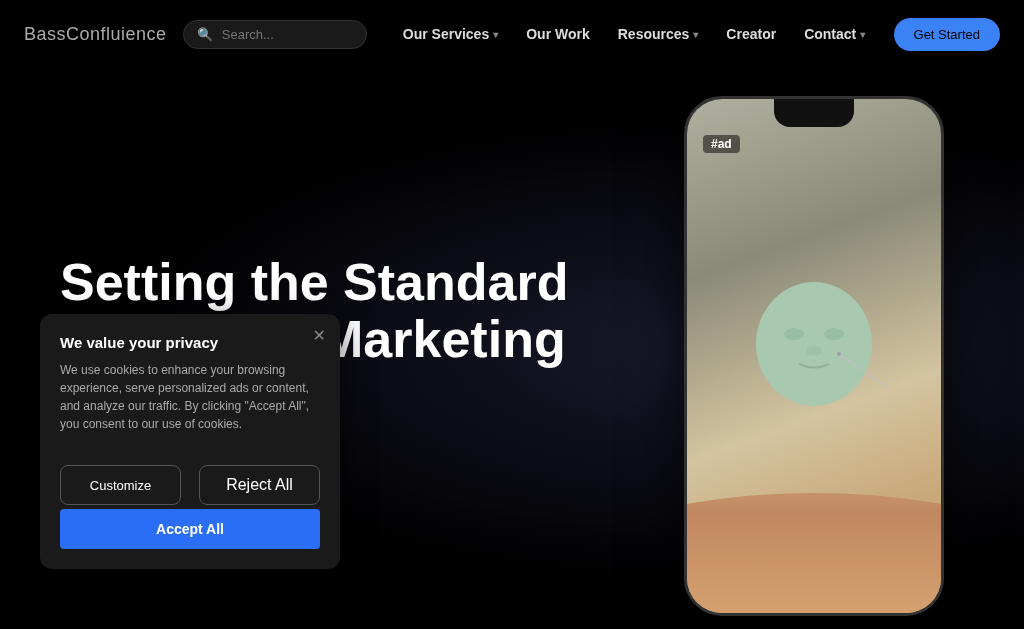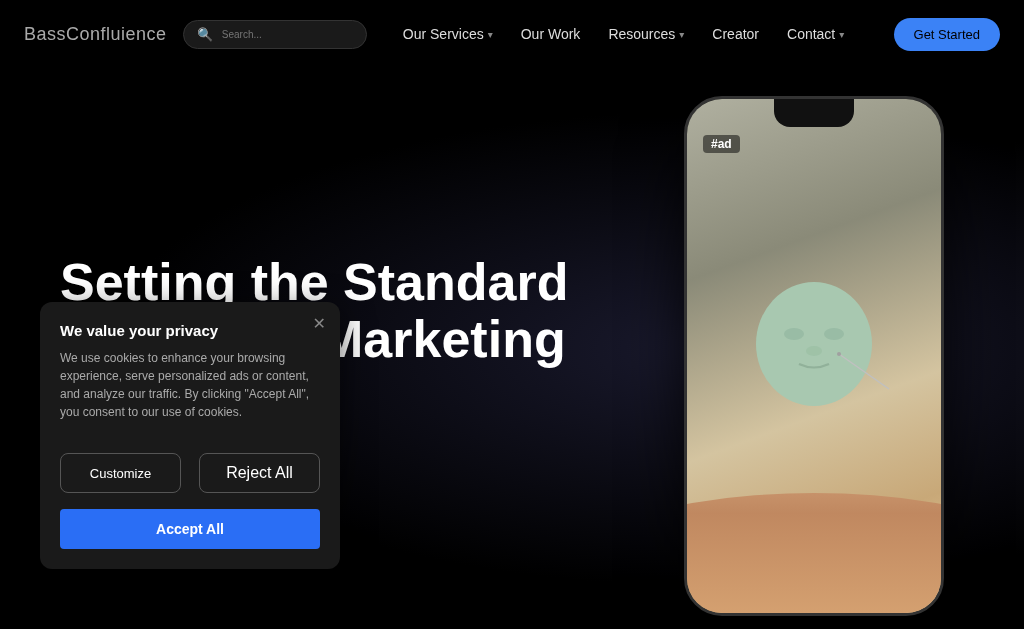--- a/index.html
+++ b/index.html
@@ -54,40 +54,41 @@
     .search-icon-svg {
       color: #888;
       font-size: 13px;
     }
 
     .search-input {
       background: transparent;
       border: none;
       outline: none;
       color: #d946ef;
-      font-size: 10px;
+      font-size: 13px;
       width: 130px;
     }
 
     .nav-links {
       display: flex;
       align-items: center;
       gap: 4px;
       flex: 1;
     }
 
     .nav-item {
       display: flex;
       align-items: center;
       gap: 4px;
       padding: 8px 12px;
       font-size: 14px;
       color: #ddd;
       cursor: pointer;
       white-space: nowrap;
+      font-weight: bold;
     }
 
     .nav-chevron {
       font-size: 10px;
       color: #888;
     }
 
     .nav-cta {
       background: #3b82f6;
       color: #000;
@@ -239,21 +240,21 @@
     .cookie-text {
       font-size: 12px;
       color: #aaa;
       line-height: 1.5;
       margin-bottom: 32px;
     }
 
     .cookie-buttons {
       display: flex;
       gap: 18px;
-      margin-bottom: 16px;
+      margin-bottom: 4px;
     }
 
     .btn-customize {
       flex: 1;
       padding: 10px;
       background: transparent;
       border: 1px solid #555;
       border-radius: 8px;
       color: #fff;
       font-size: 13px;

